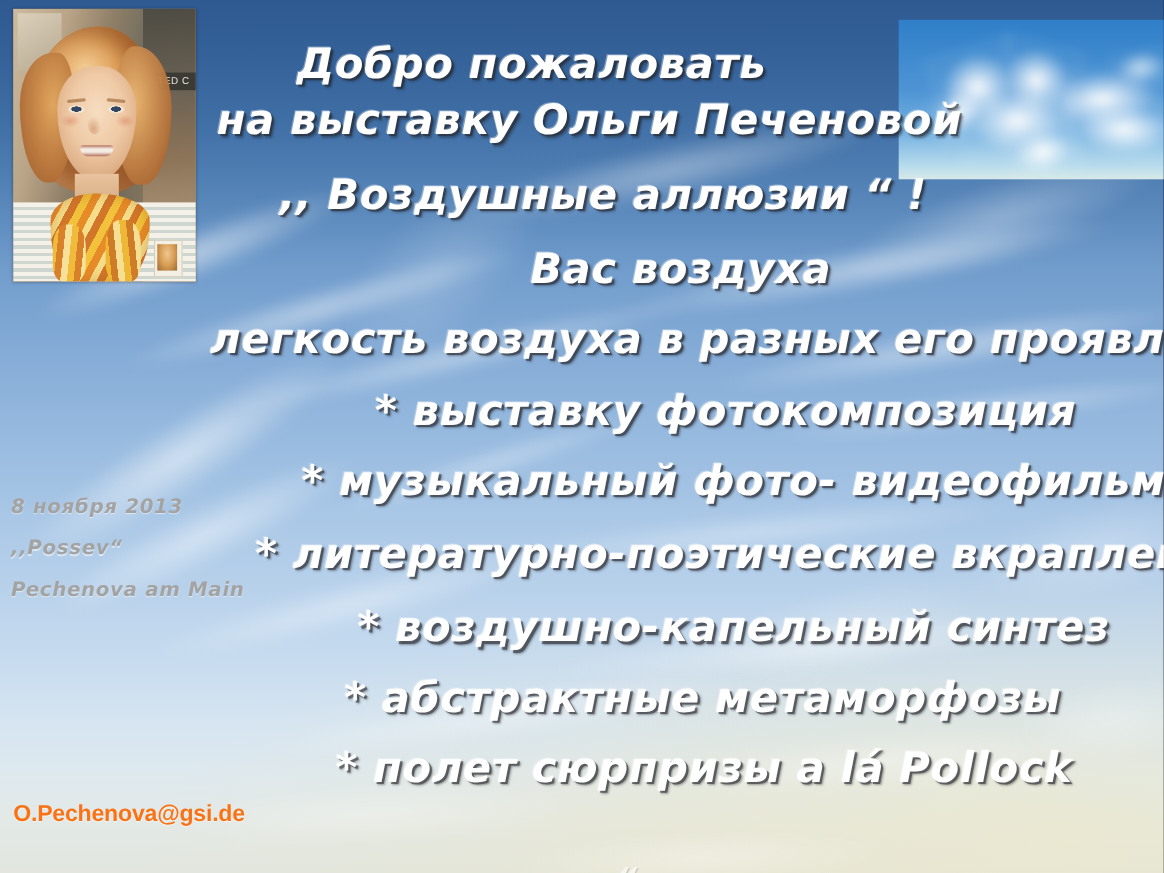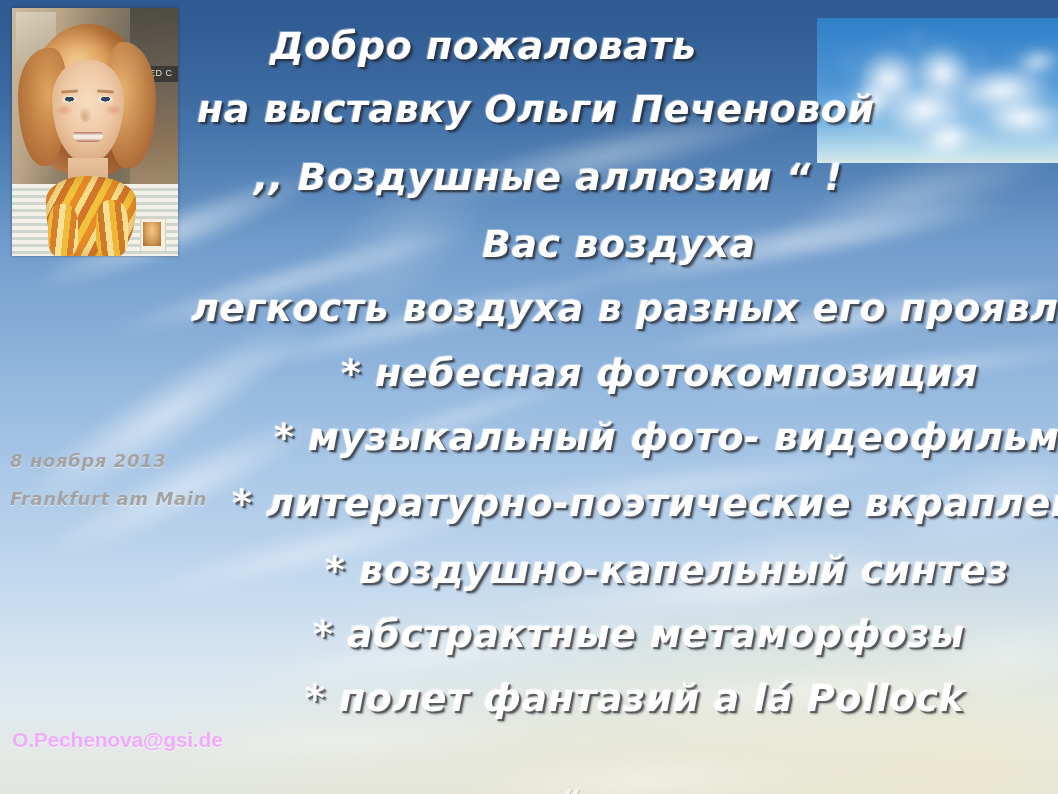--- a/index.html
+++ b/index.html
@@ -234,21 +234,21 @@
     white-space: nowrap;
     text-shadow:
       2px 2px 0 rgba(40,40,45,0.55),
       3px 3px 2px rgba(30,30,35,0.40),
       -1px -1px 0 rgba(255,255,255,0.35);
     letter-spacing: 0.5px;
     pointer-events: auto;
   }
 
   
-  .L1  { left: 270px; top: 24px;  font-size: 38px; }
+  .L1  { left: 270px; top: 36px;  font-size: 38px; }
   .L2  { left: 197px; top: 87px;  font-size: 38px; }
   .L3  { left: 254px; top: 155px; font-size: 38px; }
   .L4  { left: 482px; top: 222px; font-size: 38px; }
   .L5  { left: 191px; top: 286px; font-size: 38px; }
   .L6  { left: 341px; top: 351px; font-size: 38px; }
   .L7  { left: 274px; top: 415px; font-size: 38px; }
   .L8  { left: 232px; top: 481px; font-size: 38px; }
   .L9  { left: 325px; top: 548px; font-size: 38px; }
   .L10 { left: 313px; top: 612px; font-size: 38px; }
   .L11 { left: 305px; top: 676px; font-size: 38px; }
@@ -269,21 +269,21 @@
     font-style: italic;
     letter-spacing: 0.6px;
     line-height: 1;
     margin-bottom: 20px;
     white-space: nowrap;
     text-shadow: 0 1px 1px rgba(255,255,255,0.55);
   }
   .email {
     position: absolute;
     left: 12px; top: 728px;
-    color: #f0abfc;
+    color: #f97316;
     font-family: "Liberation Sans", sans-serif;
     font-weight: 700;
     font-style: normal;
     font-size: 21px;
     letter-spacing: -0.2px;
     white-space: nowrap;
     text-shadow: 0 1px 1px rgba(255,255,255,0.6);
   }
   .cutoff {
     position: absolute;
@@ -370,30 +370,31 @@
     <div class="hp-cloud hl7"></div>
       <div class="hp-cloud hl8"></div>
   </div>
 
   <div class="main-text">
     <div class="hline L1">Добро пожаловать</div>
     <div class="hline L2">на выставку Ольги Печеновой</div>
     <div class="hline L3">,, Воздушные аллюзии “ !</div>
     <div class="hline L4">Вас воздуха</div>
     <div class="hline L5">легкость воздуха в разных его проявлениях:</div>
-    <div class="hline L6">* небесная фотокомпозиция</div>
+    <div class="hline L6">* выставку фотокомпозиция</div>
     <div class="hline L7">* музыкальный фото- видеофильм</div>
     <div class="hline L8">* литературно-поэтические вкрапления</div>
     <div class="hline L10">* абстрактные метаморфозы</div>
     <div class="hline L9">* воздушно-капельный синтез</div>
-    <div class="hline L11">* полет фантазий a lá Pollock</div>
+    <div class="hline L11">* полет сюрпризы a lá Pollock</div>
   </div>
 
   <div class="info">
     <div class="info-line">8 ноября 2013</div>
-    <div class="info-line">Frankfurt am Main</div>
+    <div class="info-line">,,Possev“</div>
+    <div class="info-line">Pechenova am Main</div>
   </div>
 
   <div class="email">O.Pechenova@gsi.de</div>
 
   <div class="cutoff">“</div>
 
 </div>
 
 </body></html>

